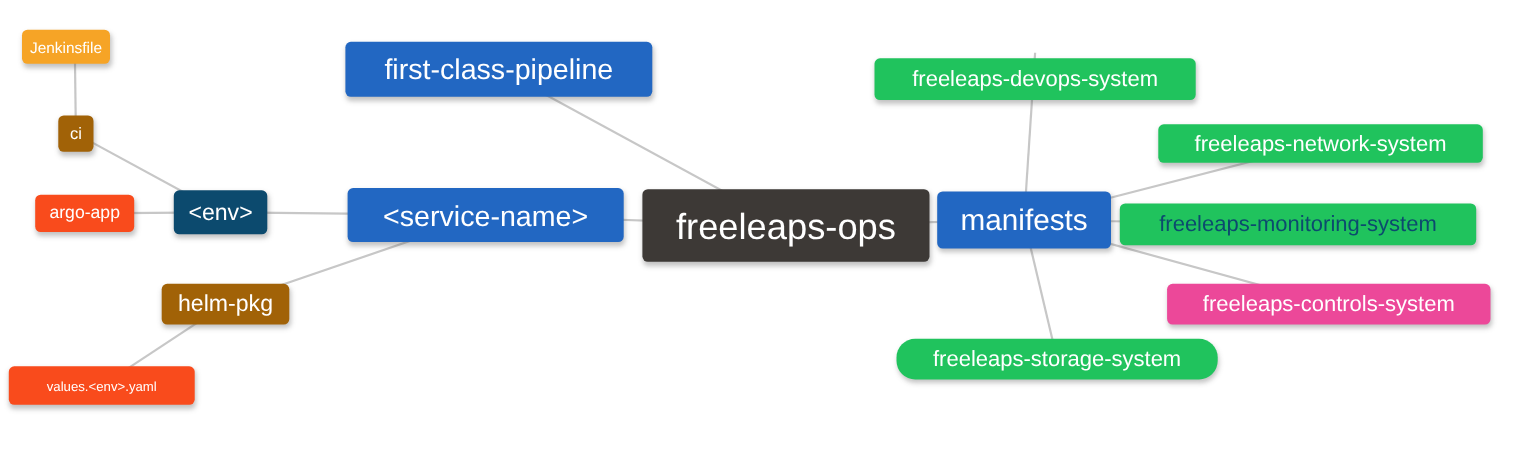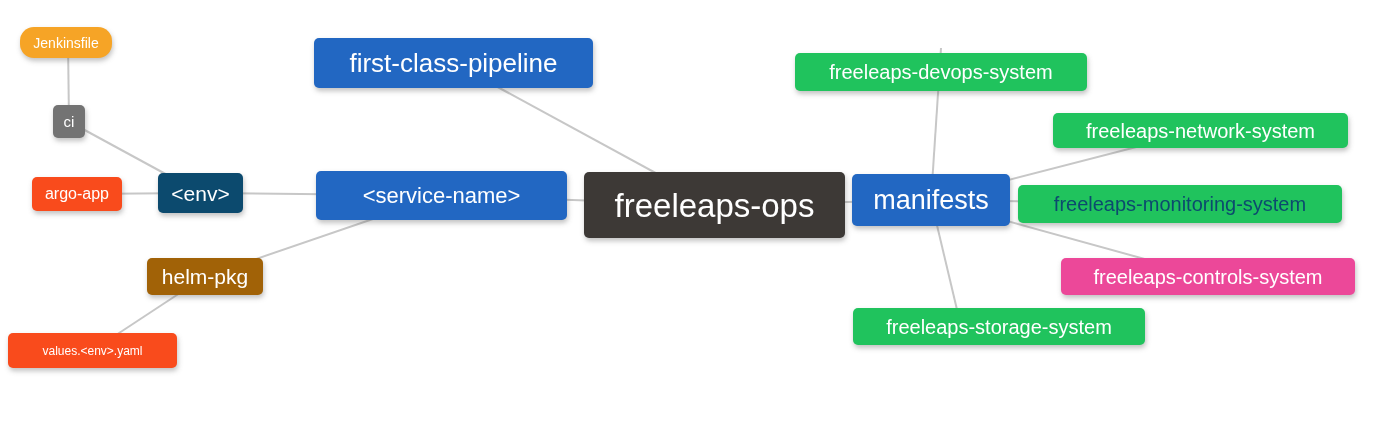--- a/index.html
+++ b/index.html
@@ -47,29 +47,29 @@
       <line x1="453.5" y1="63" x2="714.5" y2="205" stroke="#c7c7c7" stroke-width="2"></line>
       <line x1="441.5" y1="195.5" x2="714.5" y2="205" stroke="#c7c7c7" stroke-width="2"></line>
       <line x1="714.5" y1="205" x2="931" y2="200" stroke="#c7c7c7" stroke-width="2"></line>
       <line x1="931" y1="200" x2="941" y2="48" stroke="#c7c7c7" stroke-width="2"></line>
       <line x1="931" y1="200" x2="1200.5" y2="130.5" stroke="#c7c7c7" stroke-width="2"></line>
       <line x1="931" y1="200" x2="1215" y2="204" stroke="#c7c7c7" stroke-width="2"></line>
       <line x1="931" y1="200" x2="1208" y2="276.5" stroke="#c7c7c7" stroke-width="2"></line>
       <line x1="931" y1="200" x2="961" y2="326.5" stroke="#c7c7c7" stroke-width="2"></line>
     </svg>
   <div>
-      <div class="node" style="left: 20px; top: 27px; width: 92px; height: 31px; font-size: 14px; background: rgb(246, 164, 38); color: rgb(255, 255, 255); border-radius: 14px;">Jenkinsfile</div>
-      <div class="node" style="left: 53px; top: 105px; width: 32px; height: 33px; font-size: 15px; background: #737373; color: rgb(255, 255, 255);">ci</div>
+      <div class="node" style="left: 20px; top: 27px; width: 80px; height: 31px; font-size: 14px; background: rgb(246, 164, 38); color: rgb(255, 255, 255);">Jenkinsfile</div>
+      <div class="node" style="left: 53px; top: 105px; width: 32px; height: 33px; font-size: 15px; background: #a16207; color: rgb(255, 255, 255);">ci</div>
       <div class="node" style="left: 32px; top: 177px; width: 90px; height: 34px; font-size: 16px; background: rgb(249, 75, 28); color: rgb(255, 255, 255);">argo-app</div>
       <div class="node" style="left: 158px; top: 173px; width: 85px; height: 40px; font-size: 21px; background: #0c4a6e; color: rgb(255, 255, 255);">&lt;env&gt;</div>
       <div class="node" style="left: 147px; top: 258px; width: 116px; height: 37px; font-size: 21px; background: #a16207; color: rgb(255, 255, 255);">helm-pkg</div>
       <div class="node" style="left: 8px; top: 333px; width: 169px; height: 35px; font-size: 12px; background: rgb(249, 75, 28); color: rgb(255, 255, 255);">values.&lt;env&gt;.yaml</div>
       <div class="node" style="left: 314px; top: 38px; width: 279px; height: 50px; font-size: 26px; background: rgb(34, 103, 194); color: rgb(255, 255, 255);">first-class-pipeline</div>
-      <div class="node" style="left: 316px; top: 171px; width: 251px; height: 49px; font-size: 22px; background: rgb(34, 103, 194); color: rgb(255, 255, 255);">&lt;service-name&gt;</div>
+      <div class="node" style="left: 316px; top: 171px; width: 251px; height: 49px; font-size: 26px; background: rgb(34, 103, 194); color: rgb(255, 255, 255);">&lt;service-name&gt;</div>
       <div class="node" style="left: 584px; top: 172px; width: 261px; height: 66px; font-size: 33px; background: rgb(61, 57, 54); color: rgb(255, 255, 255);">freeleaps-ops</div>
       <div class="node" style="left: 852px; top: 174px; width: 158px; height: 52px; font-size: 27px; background: rgb(34, 103, 194); color: rgb(255, 255, 255);">manifests</div>
       <div class="node" style="left: 795px; top: 29px; width: 292px; height: 38px; font-size: 20px; background: rgb(32, 195, 93); color: rgb(255, 255, 255); margin-top: 24px;">freeleaps-devops-system</div>
       <div class="node" style="left: 1053px; top: 113px; width: 295px; height: 35px; font-size: 20px; background: rgb(32, 195, 93); color: rgb(255, 255, 255);">freeleaps-network-system</div>
       <div class="node" style="left: 1018px; top: 185px; width: 324px; height: 38px; font-size: 20px; background: rgb(32, 195, 93); color: #0c4a6e;">freeleaps-monitoring-system</div>
       <div class="node" style="left: 1061px; top: 258px; width: 294px; height: 37px; font-size: 20px; background: #ec4899; color: rgb(255, 255, 255);">freeleaps-controls-system</div>
-      <div class="node" style="left: 853px; top: 308px; width: 292px; height: 37px; font-size: 20px; background: rgb(32, 195, 93); color: rgb(255, 255, 255);">freeleaps-storage-system</div>
+      <div class="node" style="left: 815px; top: 308px; width: 292px; height: 37px; font-size: 20px; background: rgb(32, 195, 93); color: rgb(255, 255, 255); border-radius: 17px;">freeleaps-storage-system</div>
     </div>
 </div>
 
 </body></html>

